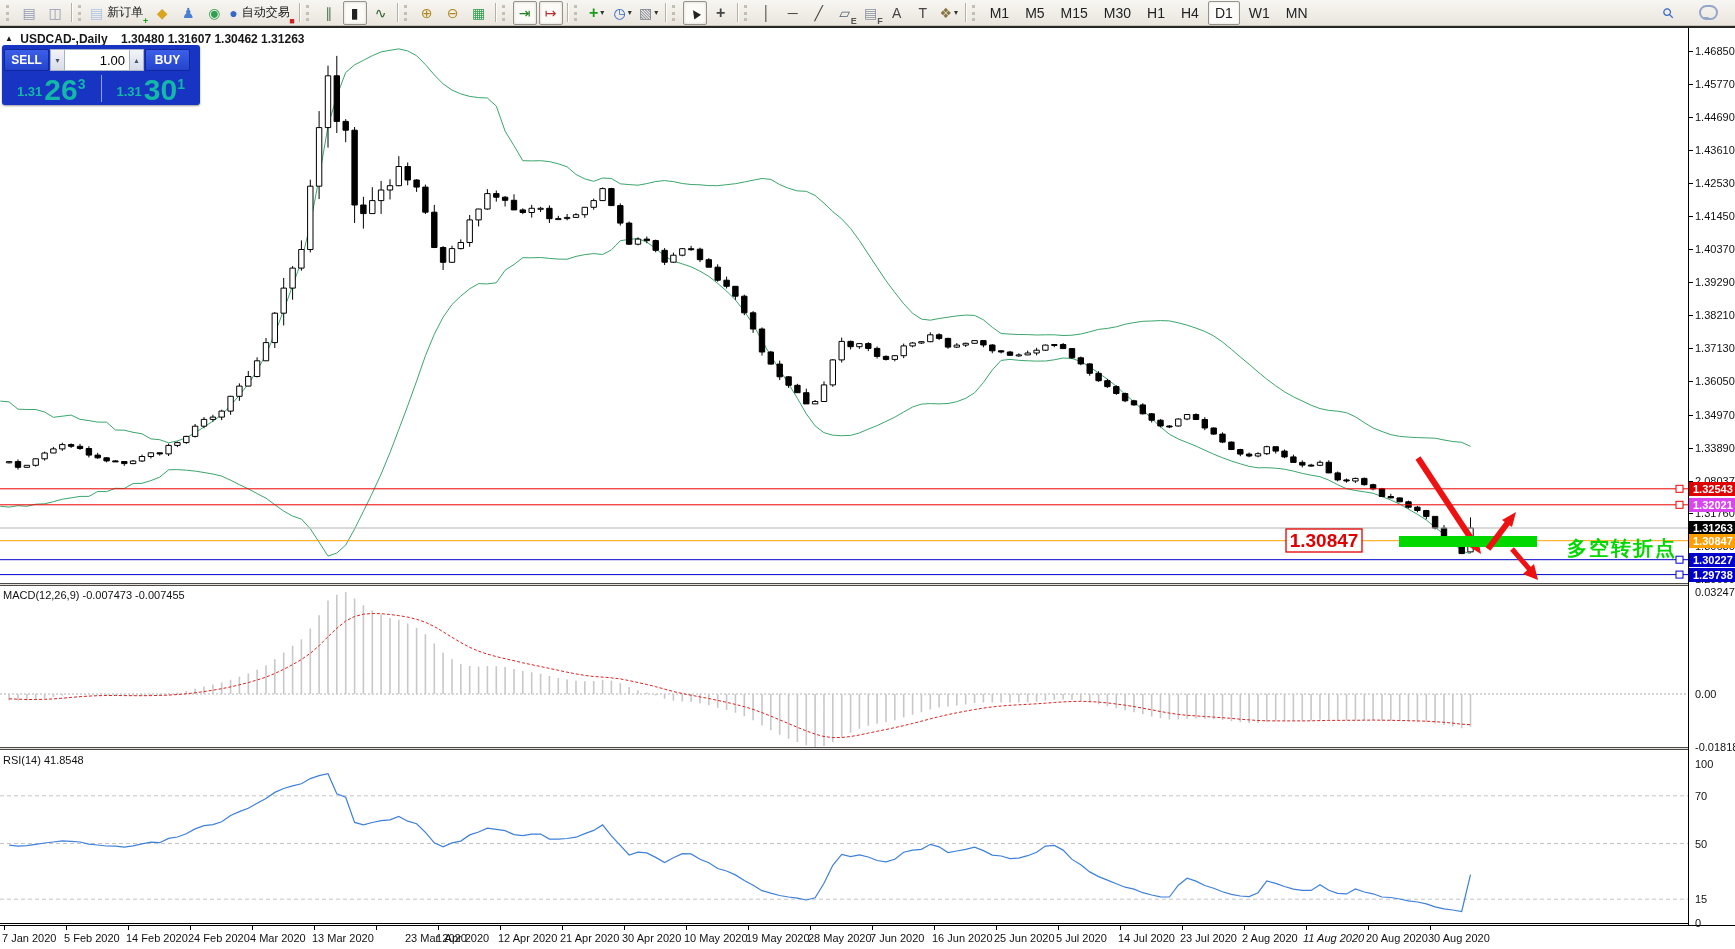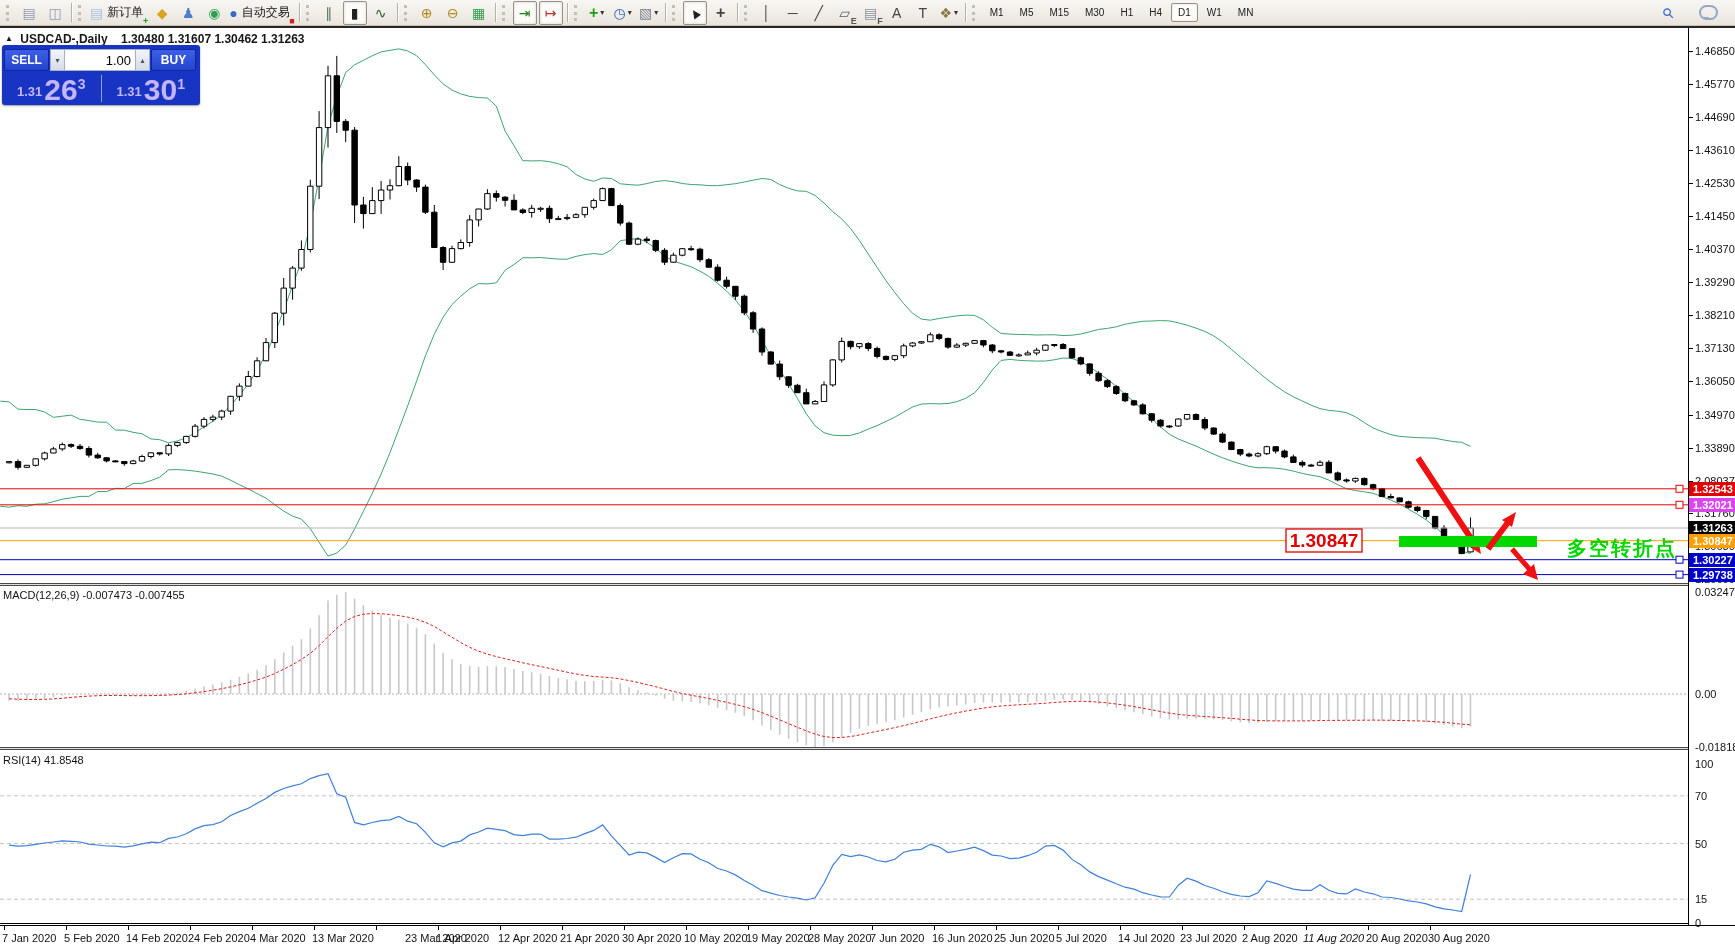--- a/index.html
+++ b/index.html
@@ -10,21 +10,21 @@
     display:flex;align-items:center;padding:0 4px;}
   .grip{width:3px;height:16px;border-left:3px dotted #c3bfb4;margin:0 4px 0 2px;}
   .sep{width:1px;height:19px;background:#b5b1a6;border-right:1px solid #fdfdfb;margin:0 3px;}
   .tbtn{height:22px;min-width:22px;display:inline-flex;align-items:center;justify-content:center;
     margin:0 1px;border:1px solid transparent;border-radius:2px;position:relative;cursor:default;}
   .tbtn.active{background:#fcfbf8;border-color:#96928a;box-shadow:inset 0 0 3px #d8d4ca;}
   .tbtn .g{display:inline-block;font-size:14px;line-height:20px;}
   .tbtn .ov{position:absolute;right:-1px;bottom:-2px;font-size:9px;font-weight:bold;line-height:9px;}
   .tbtn .lbl{font-size:12px;color:#141414;margin:0 4px;white-space:nowrap;font-family:"Liberation Sans",sans-serif;}
   .tbtn .dd{font-size:8px;color:#333;margin-left:2px;}
-  .tf{font-size:10px;color:#222;padding:3px 6px;margin:0 1px;border:1px solid transparent;border-radius:2px;}
+  .tf{font-size:14px;color:#222;padding:3px 6px;margin:0 1px;border:1px solid transparent;border-radius:2px;}
   .tf.active{background:#fdfcfa;border-color:#96928a;box-shadow:inset 0 0 2px #ddd9cf;}
   #toolbar-right{margin-left:auto;display:flex;align-items:center;gap:14px;padding-right:10px;}
   .bubble{display:inline-block;width:15px;height:11px;border:2px solid #93a6c8;border-radius:8px;position:relative;}
   .bubble:after{content:"";position:absolute;left:2px;bottom:-5px;border:3px solid transparent;border-top-color:#93a6c8;}
   
   #chart-area{position:absolute;top:26px;left:0;width:1735px;height:923px;box-sizing:border-box;
     border-top:2px solid #262626;background:#fff;}
   #chart-area svg{position:absolute;left:0;display:block;font-family:"Liberation Sans",sans-serif;}
   #main-svg{top:0;}
   #macd-svg{top:558px;}
@@ -42,29 +42,29 @@
   .plabel{position:absolute;left:0;width:46px;height:14px;line-height:14px;font-size:11px;color:#fff;
     padding-left:4px;box-sizing:border-box;font-weight:bold;}
   #chart-title{position:absolute;left:5px;top:4px;font-size:12px;font-weight:bold;color:#161616;}
   #chart-title .tri{font-size:8px;margin-right:4px;vertical-align:2px;}
   #chart-title .ohlc{margin-left:10px;font-weight:bold;}
   #macd-label{position:absolute;left:3px;top:561px;font-size:11px;color:#111;}
   #rsi-label{position:absolute;left:3px;top:726px;font-size:11px;color:#111;}
   
   #trade-panel{position:absolute;left:2px;top:17px;width:198px;height:60px;background:#1734c2;
     border-radius:3px;box-shadow:0 1px 2px rgba(0,0,0,.4);}
-  .tp-row1{display:flex;align-items:center;height:26px;padding:2px 4px 0 2px;gap:1px;}
+  .tp-row1{display:flex;align-items:center;height:26px;padding:2px 10px 0 2px;gap:1px;}
   .tp-btn{flex:0 0 45px;height:22px;background:linear-gradient(#3d5fe8,#2444cd);color:#fff;
     font-weight:bold;font-size:12px;border:1px solid #10279e;border-radius:2px;font-family:"Liberation Sans",sans-serif;}
   .tp-vol{display:flex;align-items:center;flex:1;}
   .spin{width:15px;height:22px;background:linear-gradient(#f2f4f8,#d7dce8);color:#456;font-size:8px;
     display:inline-flex;align-items:center;justify-content:center;border:1px solid #a8b0c4;box-sizing:border-box;}
   .vol{width:56px;height:22px;flex:1;border:1px solid #a8b0c4;border-left:none;border-right:none;
     text-align:right;font-size:13px;padding:0 4px;box-sizing:border-box;font-family:"Liberation Sans",sans-serif;}
-  .tp-row2{display:flex;height:31px;color:#c4b5fd;}
+  .tp-row2{display:flex;height:31px;color:#14b8a6;}
   .tp-price{flex:1;display:flex;align-items:flex-end;justify-content:center;padding-bottom:1px;}
   .tp-price .sm{font-size:13px;font-weight:bold;margin:0 2px 4px 0;}
   .tp-price .big{font-size:30px;font-weight:bold;line-height:26px;}
   .tp-price .sup{font-size:14px;font-weight:bold;margin-bottom:11px;}
   .tp-divider{width:1px;background:#8fa0e8;margin:2px 0;}
 </style>
 </head>
 <body>
 
 <div id="app">

